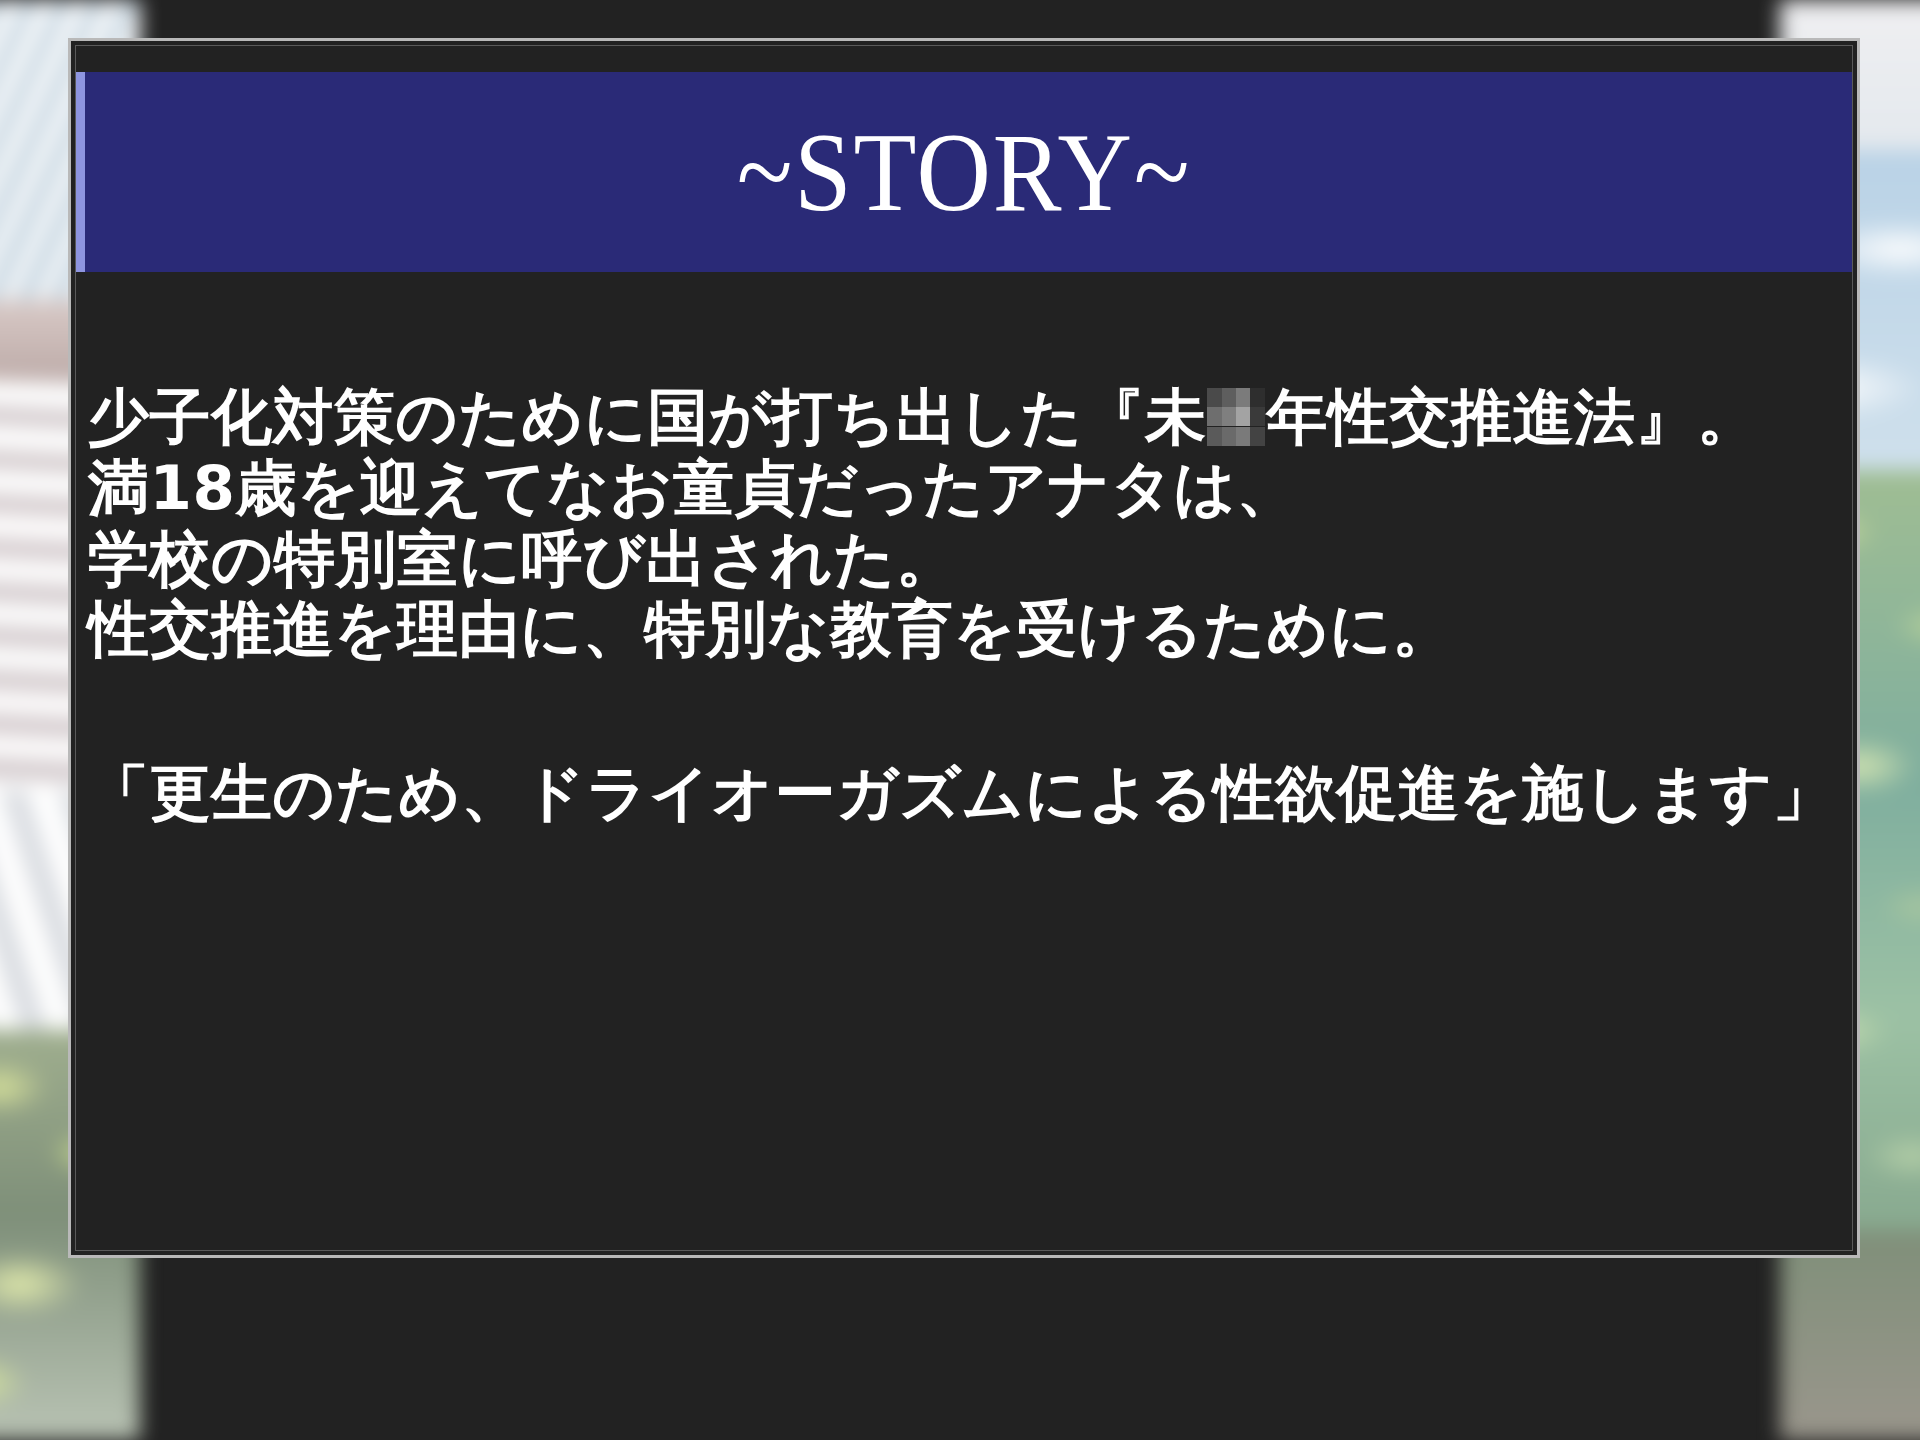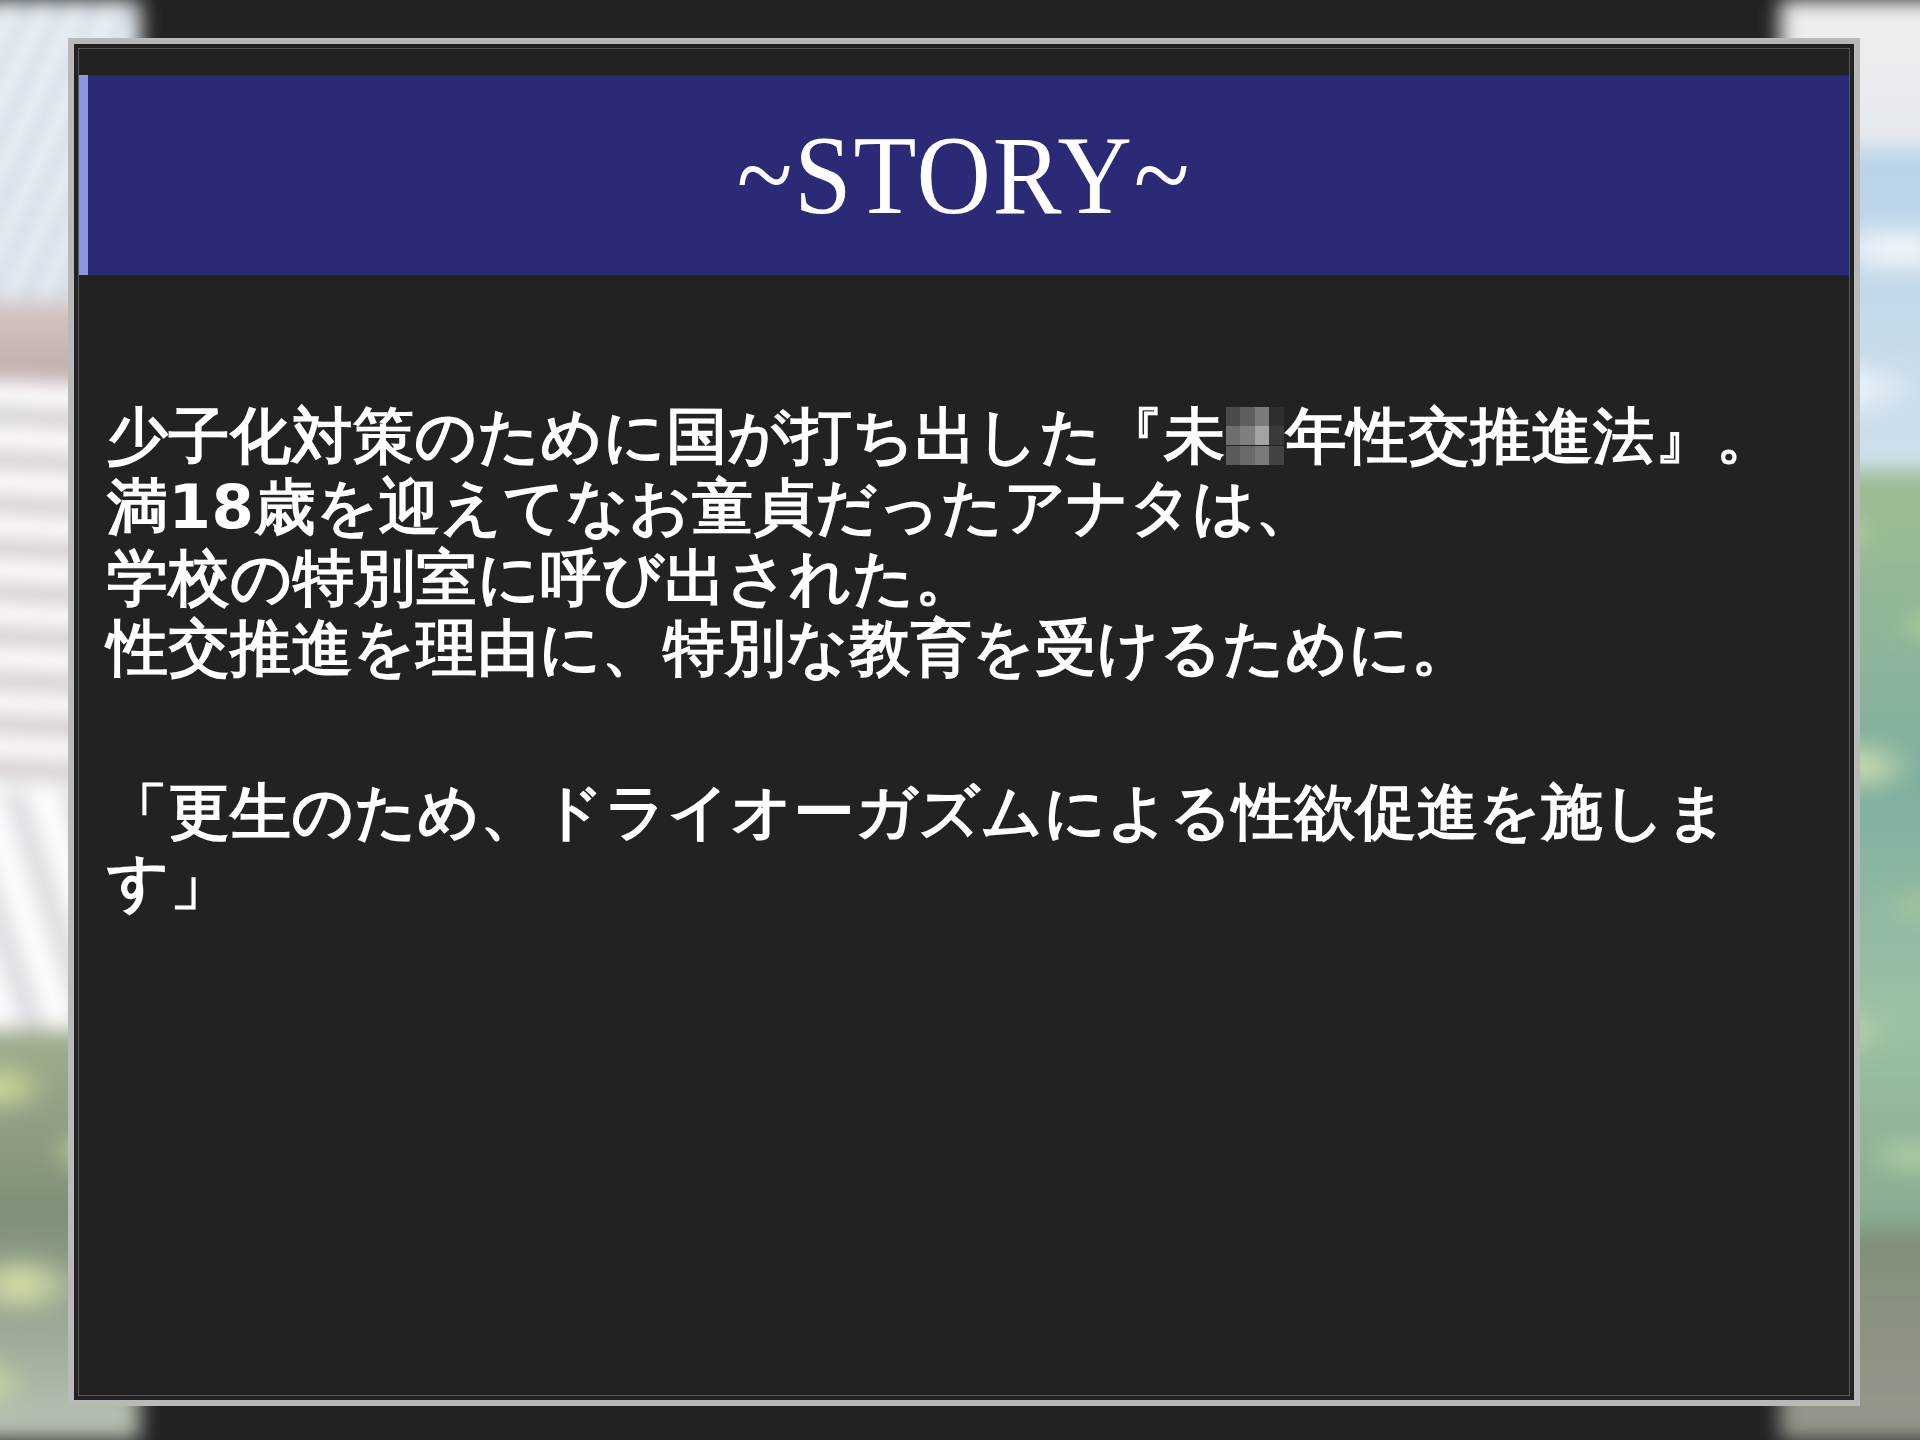--- a/index.html
+++ b/index.html
@@ -104,23 +104,23 @@
     top: 1230px; height: 210px;
     background: linear-gradient(#7f8f79, #9a968c);
   }
 
   
   #card {
     position: absolute;
     left: 68px;
     top: 38px;
     width: 1792px;
-    height: 1368px;
+    height: 1220px;
     background: #222222;
-    border: 6px solid #0f766e;
+    border: 3px solid #0f766e;
     box-sizing: border-box;
   }
   #card-inner {
     position: absolute;
     inset: 4px;
     background: #222222;
     border: 1px solid #5a5a5a;
     box-sizing: border-box;
   }
 
@@ -165,21 +165,21 @@
     top: 336px;
     padding: 0 12px 0 12px;
     color: #ffffff;
     font-family: "DejaVu Sans", "Liberation Sans", sans-serif;
     font-weight: 700;
     font-size: 61px;
     line-height: 1.16;
     letter-spacing: 0.5px;
     white-space: pre-wrap;
   }
-  .para { margin: 16px; }
+  .para { margin: 0; }
   .para + .para { margin-top: 1.52em; }
 
   
   .censor {
     display: inline-block;
     vertical-align: -8px;
     width: 58px;
     height: 58px;
     margin: 0 1px;
     background-image:

